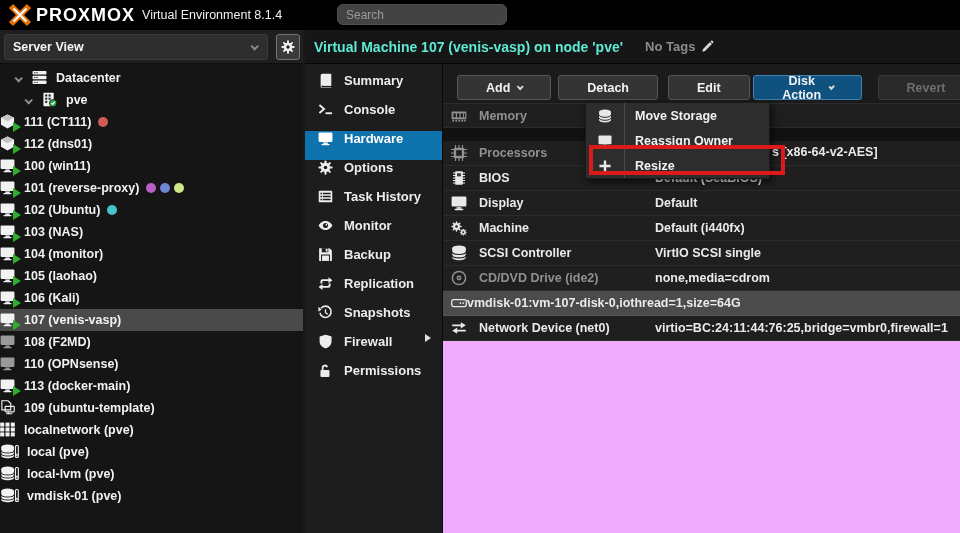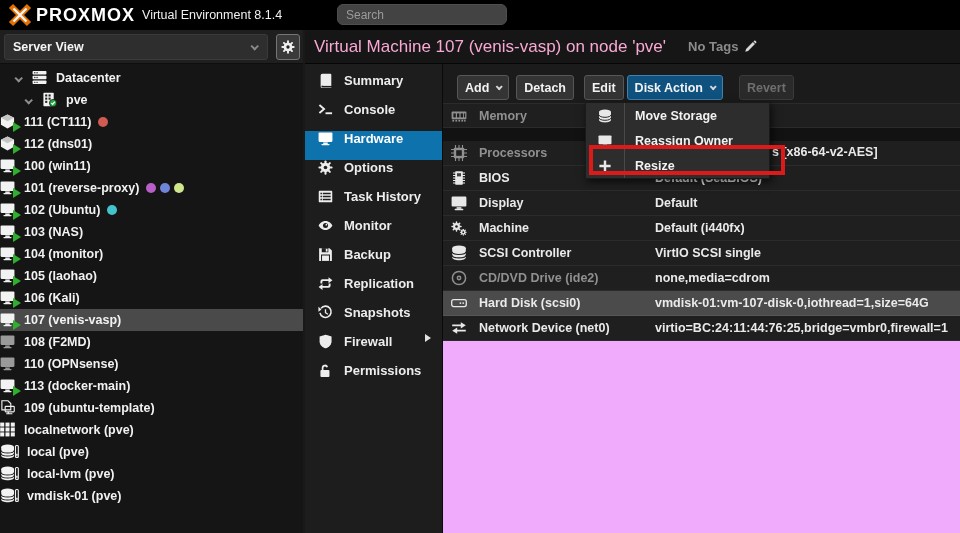--- a/index.html
+++ b/index.html
@@ -56,30 +56,30 @@
   .navitem{ height:29px; display:flex; padding-left:13px; font-size:13px;
             font-weight:700; color:#ededed; cursor:pointer; }
   .navitem .ic{ width:15px; height:15px; flex:0 0 15px; margin-right:11px; }
   .navitem.sel{ background:#0e72ad; color:#fff; }
   .subarrow{ margin-left:auto; margin-right:11px; width:0; height:0;
              border-left:6px solid #e2e2e2; border-top:4px solid transparent; border-bottom:4px solid transparent; }
 
   
   .ctxhead{ position:absolute; left:305px; top:30px; width:655px; height:34px; background:#161616;
             border-bottom:1px solid #060606; display:flex; align-items:center; }
-  .ctxtitle{ margin-left:9px; font-size:17px; font-weight:400; color:#f9a8d4; }
+  .ctxtitle{ margin-left:9px; font-size:14px; font-weight:700; color:#5eead4; }
   .notags{ margin-left:22px; font-size:13px; font-weight:700; color:#8c8c8c; }
   .tagpencil{ margin-left:6px; color:#d8d8d8; width:13px; height:13px; }
 
   
   .toolbar{ position:absolute; left:443px; top:64px; width:517px; height:39px; background:#1b1b1b;
             display:flex; align-items:flex-start; }
   .btn{ margin-top:11px; height:25px; background:#343434; border:1px solid #565656; border-radius:3px;
         color:#f2f2f2; font-size:12.5px; font-weight:700; display:flex; align-items:center;
-        padding:0 7px; cursor:pointer; font-family:"Liberation Sans",sans-serif; }
+        padding:0 28px; cursor:pointer; font-family:"Liberation Sans",sans-serif; }
   .btn .chev{ width:5px; height:5px; margin-left:7px; color:#d8d8d8; }
   .btn.blue{ background:#0f517f; border-color:#4081b0; }
   .btn.disabled{ color:#6e6e6e; background:#2a2a2a; border-color:#3a3a3a; cursor:default; }
 
   
   .grid{ position:absolute; left:443px; top:103px; width:517px; height:430px; background:#f0abfc; }
   .hrow{ position:relative; height:25px; display:flex; align-items:center; background:#1f1f1f;
          border-bottom:1px solid #2b2b2b; font-size:12.5px; font-weight:700; color:#eaeaea; }
   .hrow:first-child{ border-top:1px solid #2b2b2b; }
   .hrow .hic{ width:16px; height:16px; margin-left:8px; flex:0 0 16px; color:#e8e8e8; }
@@ -593,21 +593,20 @@
       <svg class="ic hic">
           <use href="#s-disc"></use>
         </svg>
       <span class="hlabel">CD/DVD Drive (ide2)</span>
       <span class="hval" style="color:#eaeaea">none,media=cdrom</span>
     </div>
     <div class="hrow sel">
       <svg class="ic hic">
           <use href="#s-hdd"></use>
         </svg>
-      <span class="hlabel">Hard Disk (scsi0)</span>
       <span class="hval">vmdisk-01:vm-107-disk-0,iothread=1,size=64G</span>
     </div>
     <div class="hrow">
       <svg class="ic hic">
           <use href="#s-exch"></use>
         </svg>
       <span class="hlabel">Network Device (net0)</span>
       <span class="hval">virtio=BC:24:11:44:76:25,bridge=vmbr0,firewall=1</span>
     </div>
   </div>

